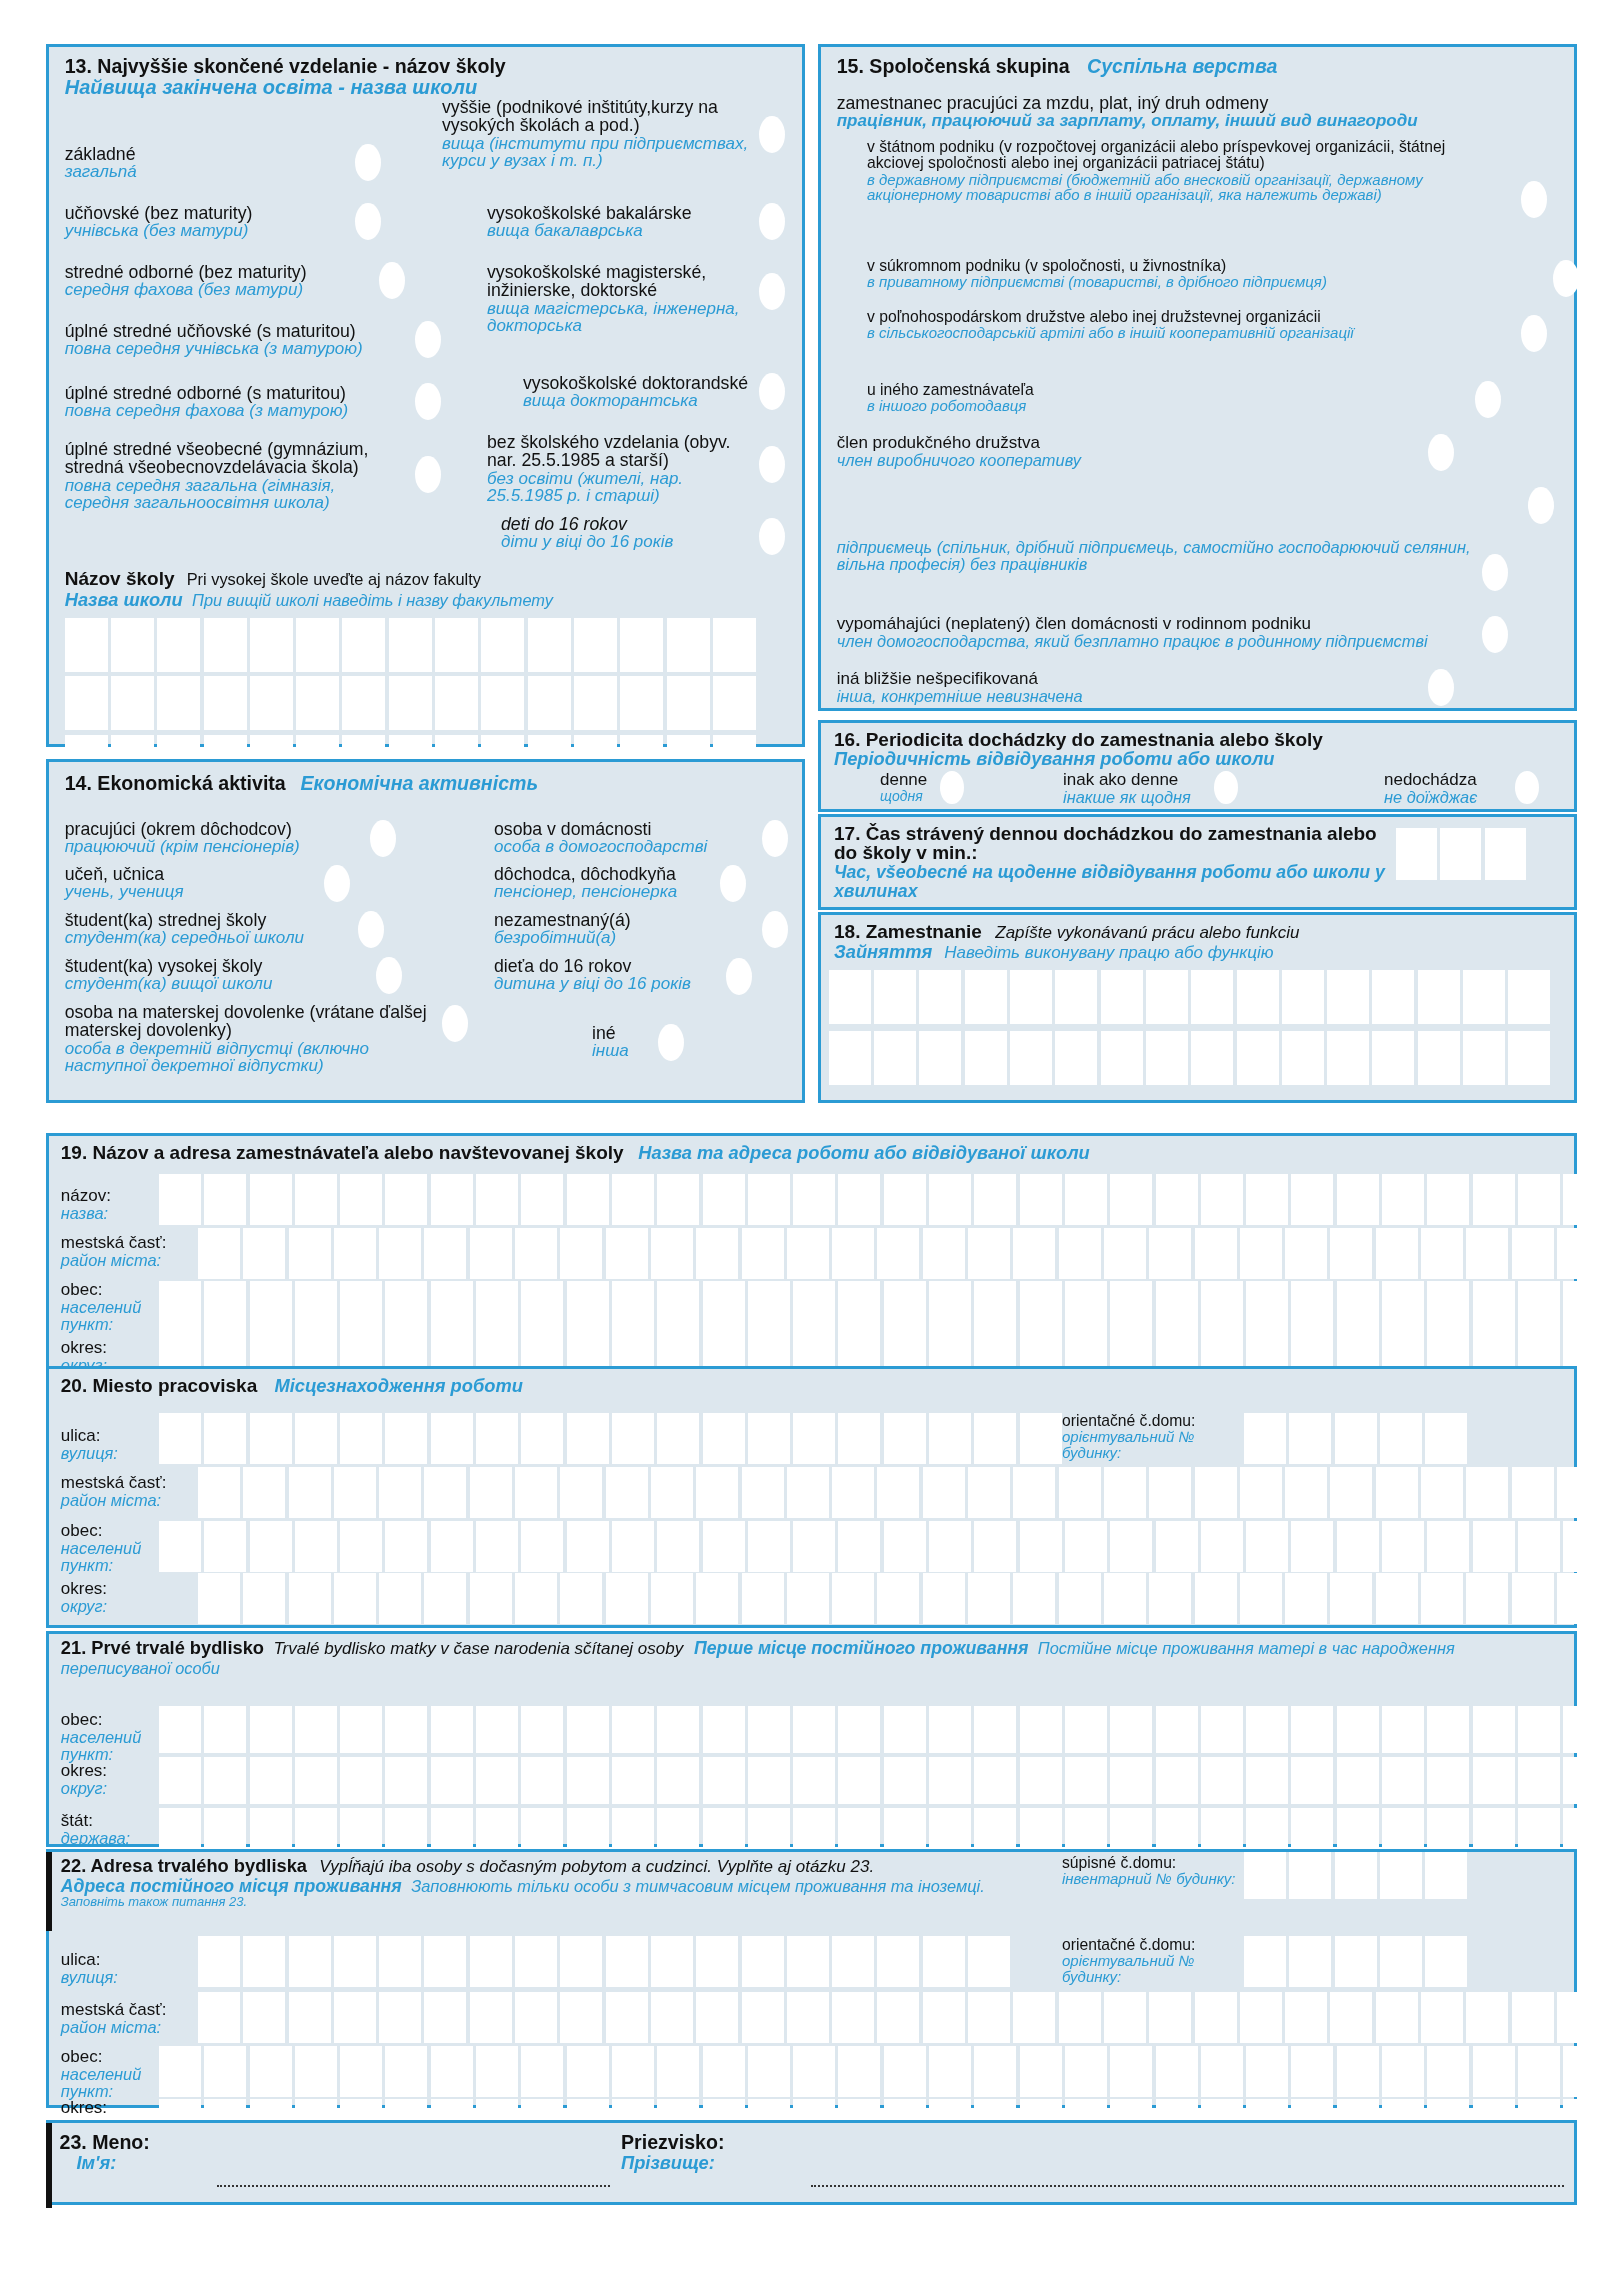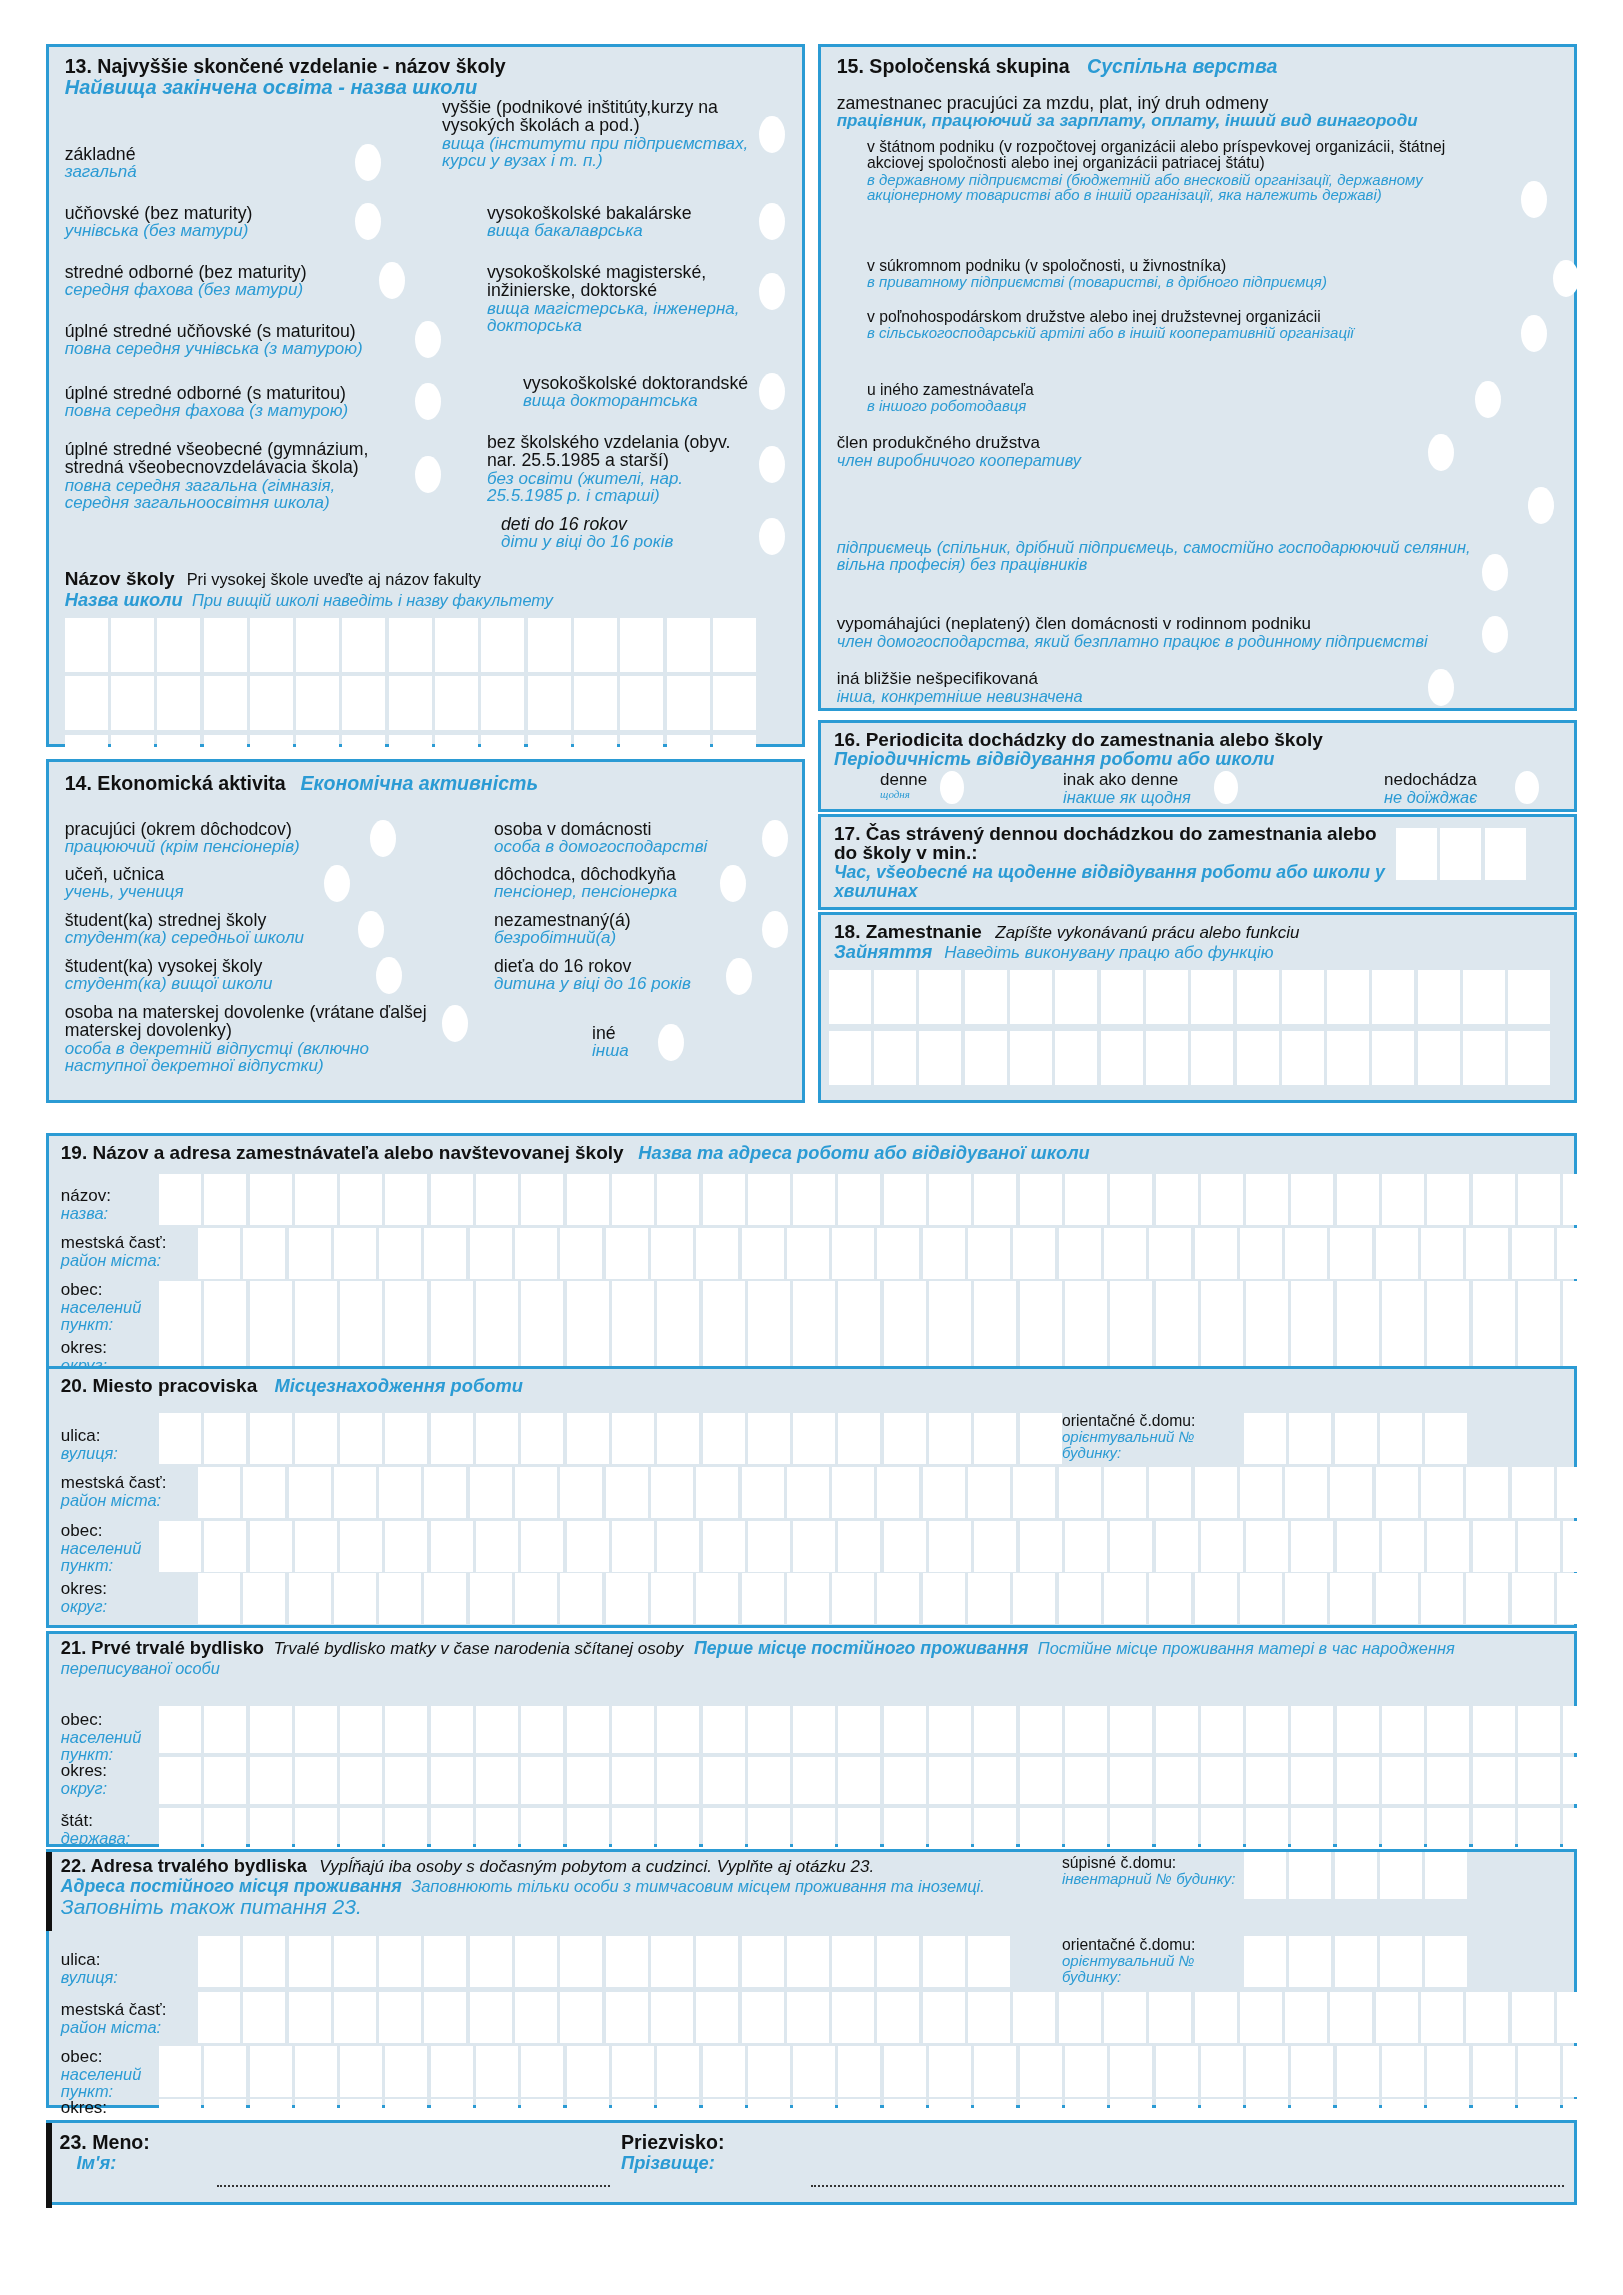--- a/index.html
+++ b/index.html
@@ -311,21 +311,21 @@
     <div class="oval" style="left:607px;top:622px;"></div>
   </div>
 
   <div class="blk" style="left:818px;top:720px;width:759px;height:92px;">
     <div class="hdr" style="left:13px;top:6.5px;width:733px;">
       <span class="q-title" style="font-size:19px;">16. Periodicita dochádzky do zamestnania alebo školy</span><br>
       <span class="q-title uk" style="font-size:18.3px;">Періодичність відвідування роботи або школи</span>
     </div>
     <div class="opt" style="left:59px;top:48px;width:111px;">
       <span class="sk" style="font-size:17px;">denne</span>
-      <span class="uk" style="font-size:11px;font-family:Liberation Serif, serif;">щодня</span>
+      <span class="uk" style="font-size:14px;">щодня</span>
     </div>
     <div class="oval sm" style="left:119px;top:48px;"></div>
 
     <div class="opt" style="left:242px;top:48px;width:170px;">
       <span class="sk" style="font-size:17px;">inak ako denne</span>
       <span class="uk" style="font-size:16.4px;">інакше як щодня</span>
     </div>
     <div class="oval sm" style="left:393px;top:48px;"></div>
 
     <div class="opt" style="left:563px;top:48px;width:137px;">
@@ -840,21 +840,21 @@
     </div>
   </div>
 
   <div class="blk" style="left:46px;top:1849px;width:1531px;height:259px;">
     <div class="blackbar" style="left:-2.6px;top:0;height:79px;"></div>
     <div class="hdr" style="left:11.8px;top:3.9px;width:1112px;">
       <span class="q-title" style="font-size:18.3px;">22. Adresa trvalého bydliska</span>
       <span class="note-sk" style="font-size:17px;margin-left:9.2px;">Vypĺňajú iba osoby s dočasným pobytom a cudzinci. Vyplňte aj otázku 23.</span><br>
       <span class="q-title uk" style="font-size:17.7px;">Адреса постійного місця проживання</span>
       <span class="uk" style="font-size:16.4px;margin-left:6.5px;">Заповнюють тільки особи з тимчасовим  місцем проживання та іноземці.</span><br>
-      <span class="uk" style="font-size:21px;">Заповніть також питання 23.</span>
+      <span class="uk" style="font-size:13px;">Заповніть також питання 23.</span>
     </div>
 
     <div class="lbl sml" style="left:1013px;top:2.6px;width:177px;">
       <span class="sk">súpisné č.domu:</span>
       <span class="uk">інвентарний № будинку:</span>
     </div>
     <div class="grid" style="left:1195px;top:0px;">
       <div class="cell" style="width:42px;height:47px;"></div>
         <div class="cell" style="width:42px;height:47px;"></div>
         <div class="cell" style="width:42px;height:47px;"></div>

